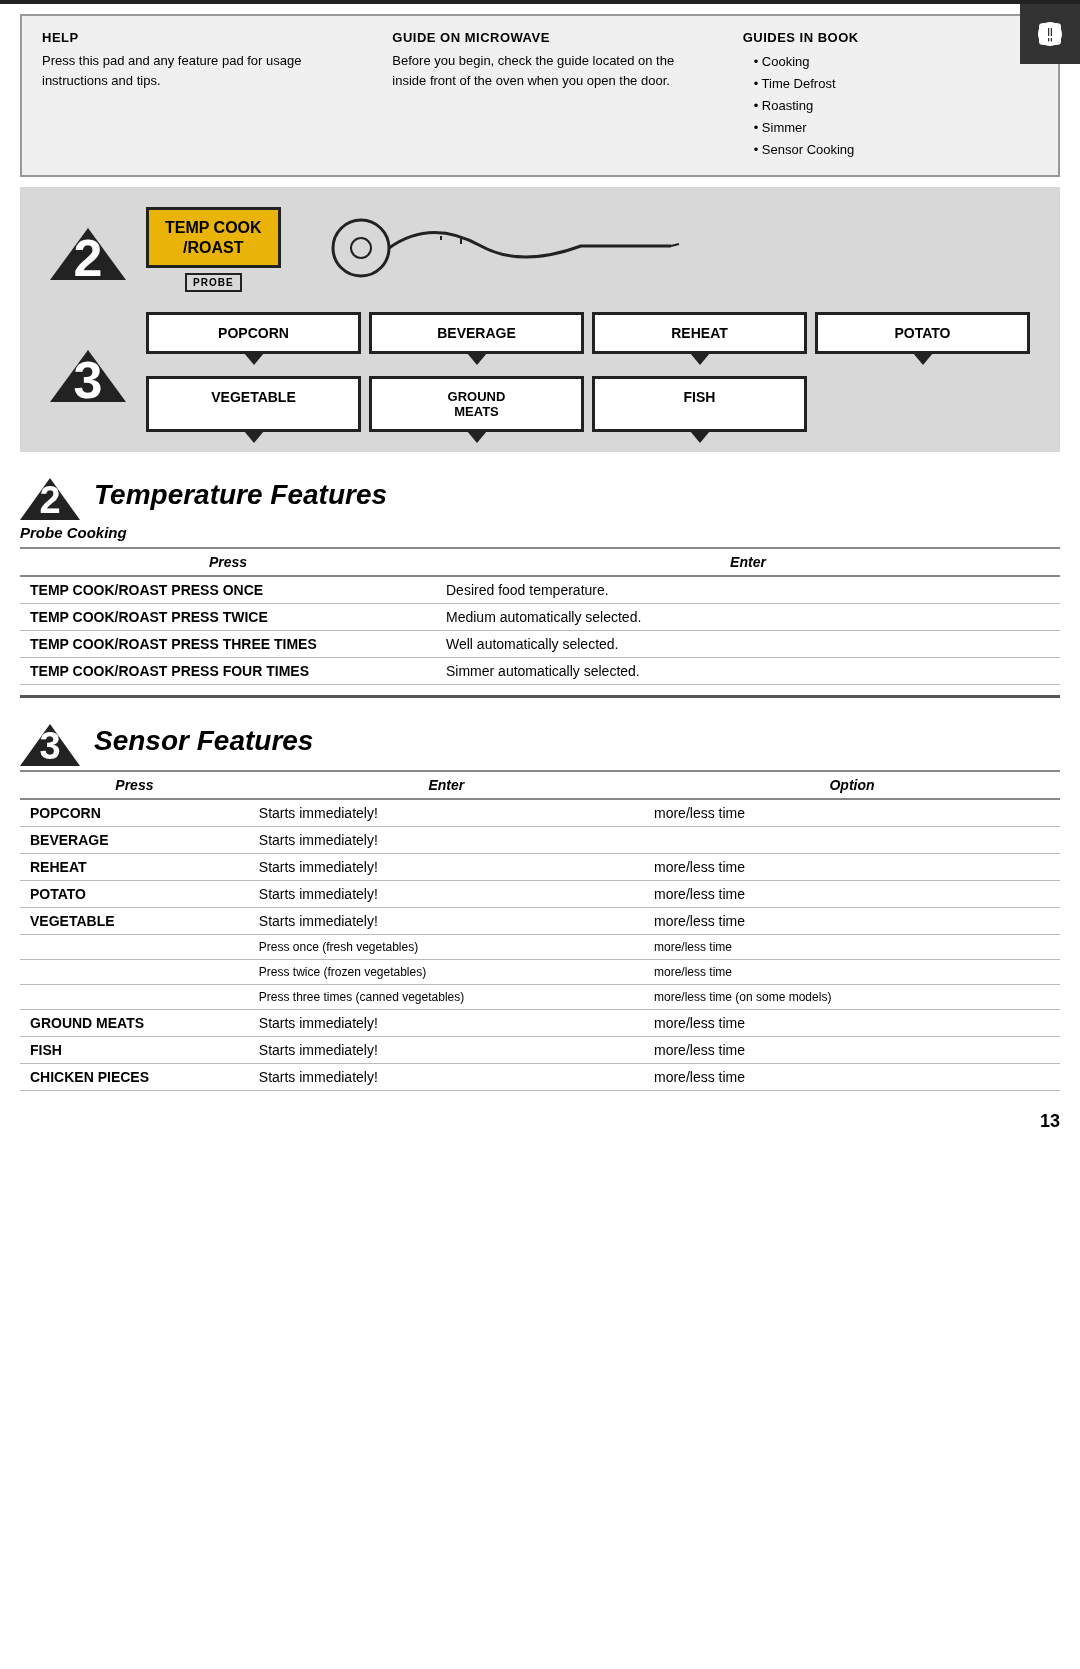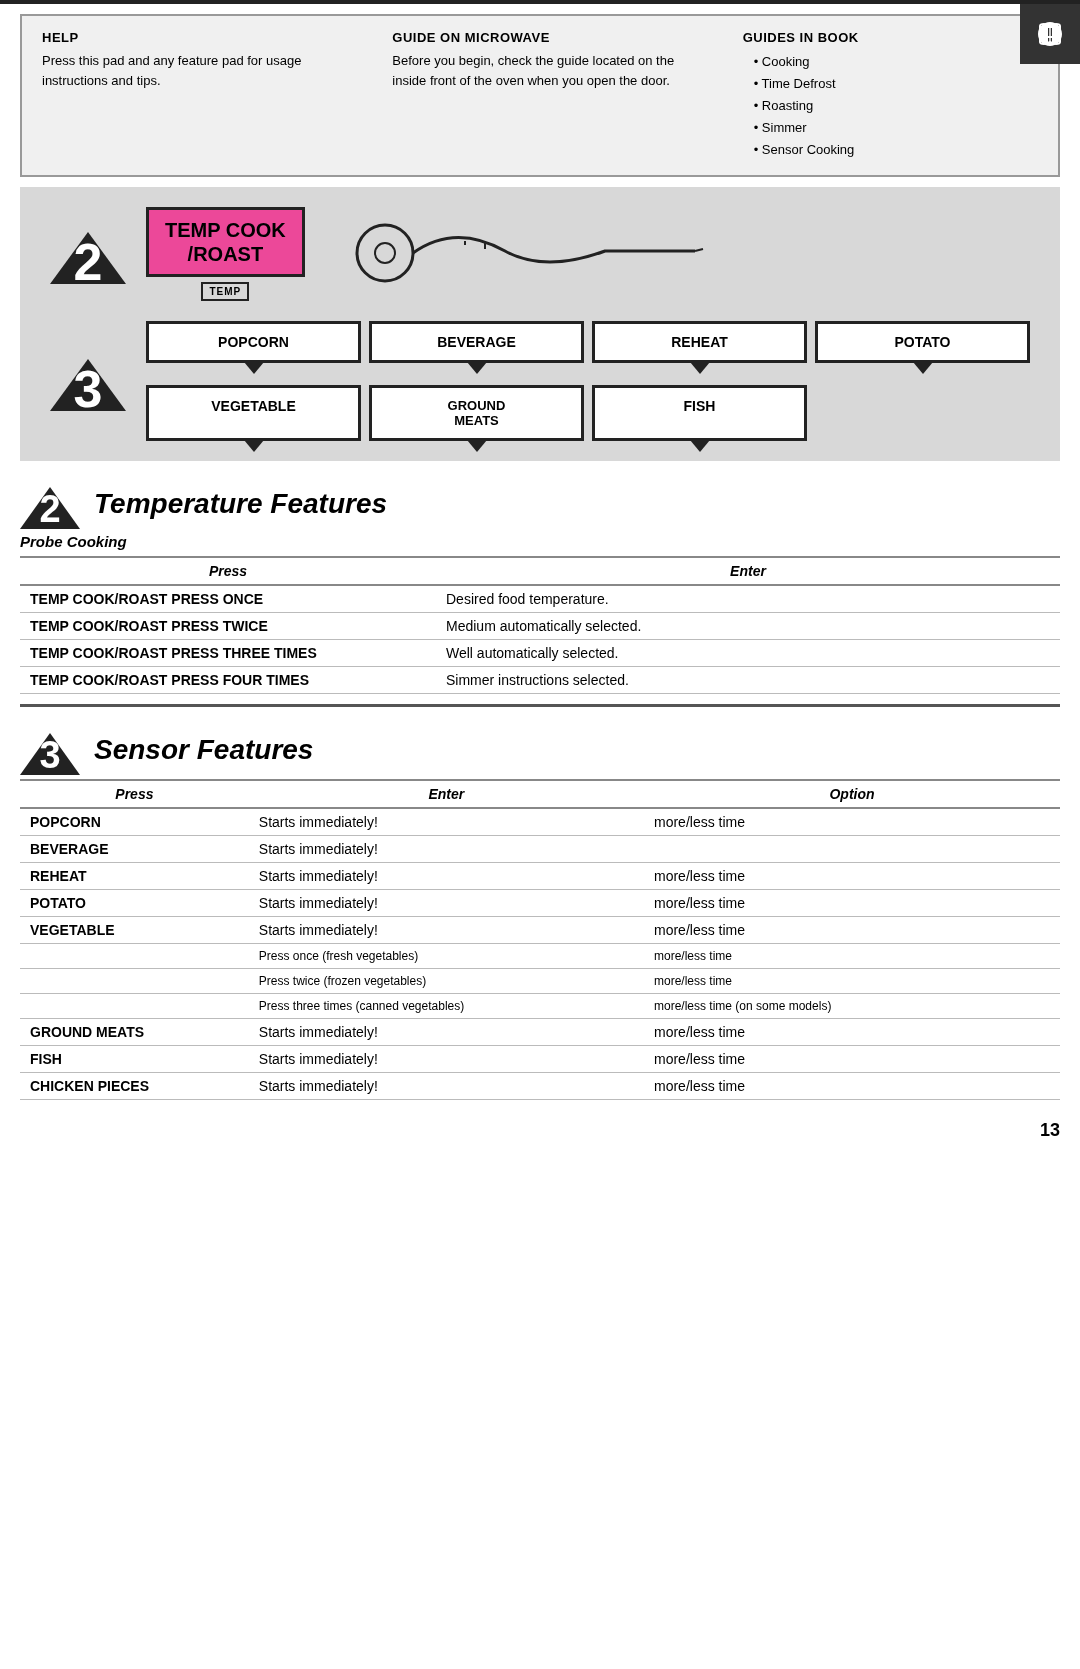--- a/index.html
+++ b/index.html
@@ -104,25 +104,25 @@
       position: relative;
       width: 76px;
       height: 60px;
       display: flex;
       align-items: flex-end;
       justify-content: center;
     }
 
     .temp-cook-btn {
       border: 3px solid #222;
-      background: #ec4899;
+      background: #eab308;
       padding: 8px 16px;
       text-align: center;
       font-weight: 900;
-      font-size: 20px;
+      font-size: 16px;
       text-transform: uppercase;
       line-height: 1.2;
     }
     .probe-label {
       font-size: 10px;
       font-weight: 700;
       border: 2px solid #222;
       padding: 2px 6px;
       display: inline-block;
       margin-top: 5px;
@@ -300,21 +300,21 @@
     <div class="arrow-num-box">
       <div class="big-arrow"></div>
       <span class="num-label">2</span>
     </div>
 
     <div style="display:flex; flex-direction:column; align-items:center;">
       <div class="temp-cook-btn">
         <div>TEMP COOK</div>
         <div>/ROAST</div>
       </div>
-      <div class="probe-label">TEMP</div>
+      <div class="probe-label">PROBE</div>
     </div>
 
     <div class="probe-svg">
       <svg width="380" height="80" viewBox="0 0 380 80">
 
         <circle cx="60" cy="40" r="28" fill="none" stroke="#222" stroke-width="3"></circle>
         <circle cx="60" cy="40" r="10" fill="none" stroke="#222" stroke-width="2"></circle>
 
         <path d="M88 40 Q130 10 180 38 Q220 60 280 38 L370 38" fill="none" stroke="#222" stroke-width="3"></path>
 
@@ -374,21 +374,21 @@
     <tr>
       <td><span class="td-bold">TEMP COOK/ROAST</span> Press twice</td>
       <td>Medium automatically selected.</td>
     </tr>
     <tr>
       <td><span class="td-bold">TEMP COOK/ROAST</span> Press three times</td>
       <td>Well automatically selected.</td>
     </tr>
     <tr>
       <td><span class="td-bold">TEMP COOK/ROAST</span> Press four times</td>
-      <td>Simmer instructions selected.</td>
+      <td>Simmer automatically selected.</td>
     </tr>
   </tbody>
 </table>
 
 <div class="divider"></div>
 
 <div class="section-header">
   <div class="arrow-num-box" style="width:60px; height:50px; position:relative;">
     <div style="width:0;height:0;border-left:30px solid transparent;border-right:30px solid transparent;border-bottom:42px solid #222; display:inline-block;"></div>
     <span style="font-size:38px;font-weight:900;color:white;position:absolute;bottom:-2px;left:50%;transform:translateX(-50%);z-index:10;">3</span>

